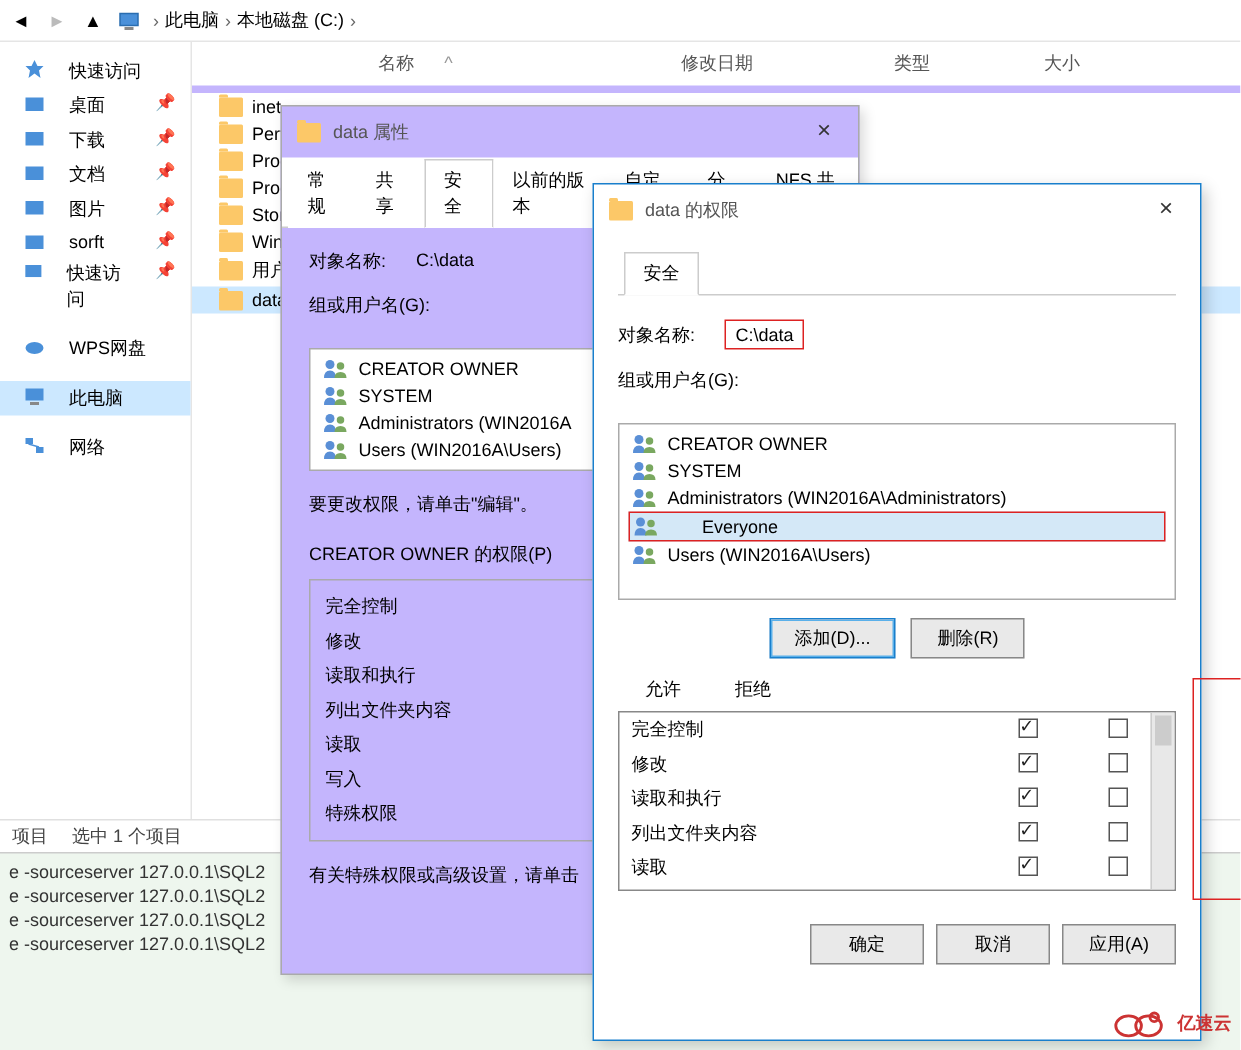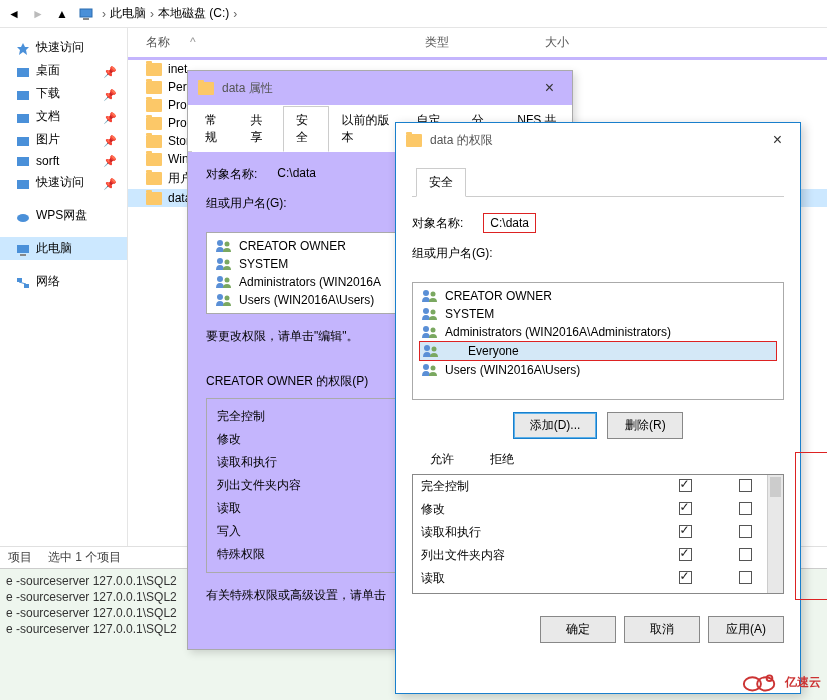--- a/index.html
+++ b/index.html
@@ -7,31 +7,31 @@
     
     
     .toolbar { height: 28px; border-bottom: 1px solid #e5e5e5; display: flex; align-items: center; padding: 0 6px; gap: 8px; }
     .tool-icon { width: 16px; height: 16px; display: inline-flex; align-items: center; justify-content: center; }
     .breadcrumb { display: flex; align-items: center; gap: 4px; }
     .breadcrumb span { cursor: pointer; }
     .bc-arrow { color: #666; }
     
     
     .sidebar { position: absolute; left: 0; top: 28px; width: 128px; height: 540px; border-right: 1px solid #e5e5e5; background: #fff; padding-top: 8px; }
-    .nav-item { display: flex; align-items: flex-end; padding: 3px 10px 3px 16px; gap: 6px; cursor: pointer; }
+    .nav-item { display: flex; align-items: flex-start; padding: 3px 10px 3px 16px; gap: 16px; cursor: pointer; }
     .nav-item.selected { background: #cce8ff; }
     .pin { color: #999; margin-left: auto; font-size: 11px; }
     .nav-icon { width: 14px; height: 14px; display: inline-block; }
     
     
     .filelist { position: absolute; left: 128px; top: 28px; right: 0; background: #fff; }
-    .col-headers { display: flex; border-bottom: 3px solid #c4b5fd; padding: 6px 0; color: #555; }
+    .col-headers { display: flex; border-bottom: 5px solid #c4b5fd; padding: 6px 0; color: #555; text-align: center; }
     .col-name { width: 280px; padding-left: 18px; }
     .col-date { width: 140px; }
-    .col-type { width: 120px; margin-left: 17px; }
+    .col-type { width: 120px; }
     .col-size { width: 80px; }
     .sort-arrow { color: #999; margin-left: 20px; }
     .file-row { display: flex; align-items: center; padding: 2px 0 2px 18px; gap: 6px; }
     .file-row.selected { background: #cce8ff; }
     .folder-icon { width: 16px; height: 13px; background: #fcc868; border-radius: 1px; position: relative; display:inline-block; }
     .folder-icon::before { content:''; position:absolute; top:-2px; left:0; width:6px; height:2px; background:#fcc868; border-radius:1px 1px 0 0;}
     
     
     .statusbar { position: absolute; bottom: 132px; left: 0; right: 0; height: 22px; border-top: 1px solid #e0e0e0; display:flex; align-items:center; padding:0 8px; gap:16px; color:#444; background:#fff;}
     
@@ -47,21 +47,21 @@
     .tabs { display:flex; border-bottom:1px solid #ccc; padding-left:4px; background:#fff;}
     .tab { padding:5px 12px; border:1px solid transparent; border-bottom:none; cursor:pointer; position:relative; top:1px; background:#fff;}
     .tab.active { border-color:#ccc; border-bottom:1px solid #fff;}
     .dlg-body { padding: 14px 18px; }
     .field-row { display:flex; gap:20px; margin-bottom:12px;}
     .group-label { margin:10px 0 4px 0;}
     .listbox { border:1px solid #aaa; padding:4px 6px; background:#fff;margin-top:20px;}
     .user-item { display:flex; align-items:center; gap:6px; padding:2px 2px;}
     .user-icon { width:18px; height:14px; display:inline-block; position:relative;}
     .user-icon svg { width:18px; height:14px;}
-    .perm-label { margin:28px 0 8px;}
+    .perm-label { margin:16px 0 8px;}
     .perm-box { border:1px solid #aaa; padding:6px 10px;}
     .perm-row { padding:3px 0;}
     .hint { margin:14px 0;}
     
     
     .dialog2 { position:absolute; left:395px; top:122px; width:406px; height:572px; background:#fff; border:1px solid #197fcc; box-shadow: 3px 3px 10px rgba(0,0,0,0.2); }
     .dlg2-body { padding:10px 16px;}
     .dlg2-body .tabs { margin-bottom: 16px;}
     .highlight-box { border:1px solid #d33; padding:2px 6px; display:inline-block;}
     .list-selected { background:#d4e8f7;gap:28px;}
@@ -187,20 +187,21 @@
           <line x1="3" y1="6" x2="10" y2="8" stroke="#4a90d9"></line>
         </svg>
     </span>
     <span>网络</span>
   </div>
 </div>
 
 <div class="filelist">
   <div class="col-headers">
     <div class="col-name"><span>名称</span><span class="sort-arrow">^</span></div>
+    <div class="col-date">修改日期</div>
     <div class="col-type">类型</div>
     <div class="col-size">大小</div>
   </div>
   <div id="file-rows">
       <div class="file-row">
         <span class="folder-icon"></span>
         <span>inet</span>
       </div>
       <div class="file-row">
         <span class="folder-icon"></span>

